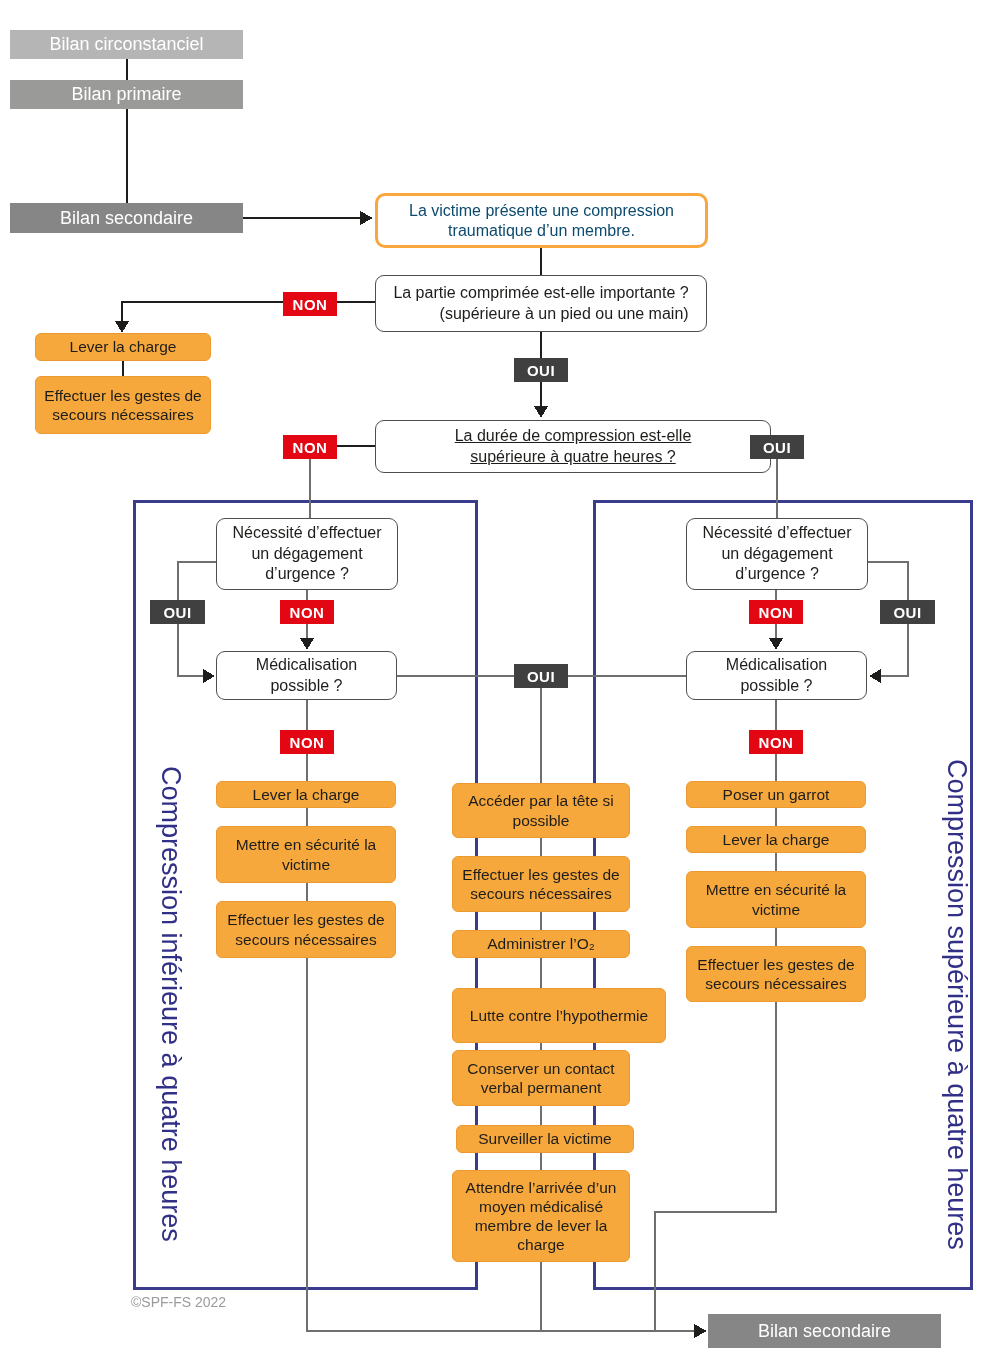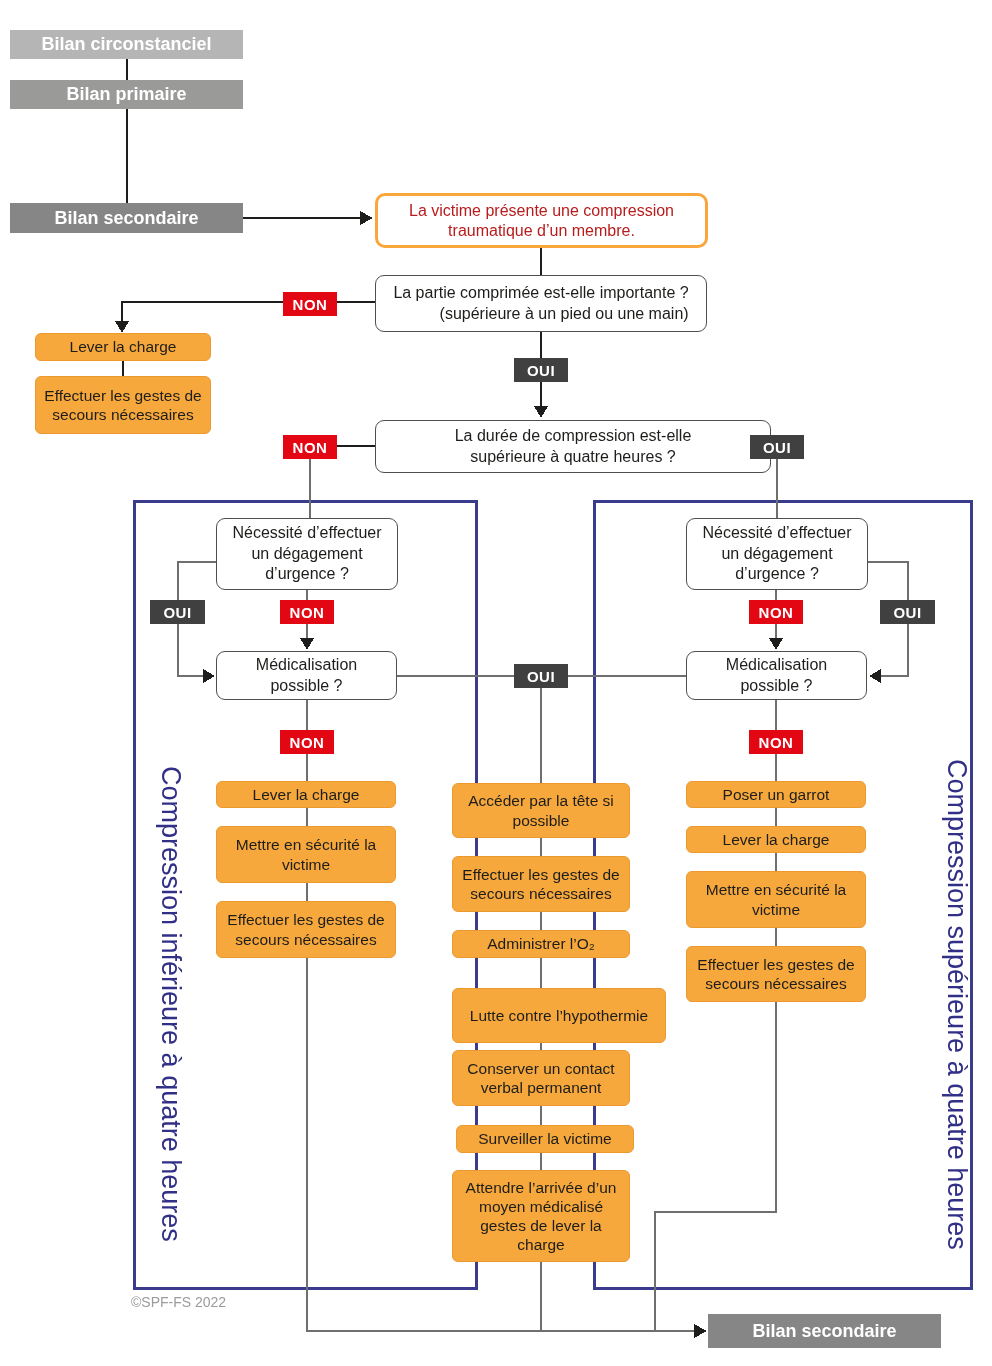--- a/index.html
+++ b/index.html
@@ -2,27 +2,27 @@
 <html><head>
 <meta charset="utf-8">
 <style>
   html,body{margin:0;padding:0;background:#ffffff;}
   .canvas{
     position:relative;width:992px;height:1366px;overflow:hidden;
     font-family:"Liberation Sans",sans-serif;background:#ffffff;
   }
   .abs{position:absolute;box-sizing:border-box;}
   .flex{display:flex;align-items:center;justify-content:center;text-align:center;}
-  .gray-box{color:#ffffff;font-weight:700;font-size:18px;justify-content:center;}
+  .gray-box{color:#ffffff;font-weight:400;font-size:18px;justify-content:center;}
   .g1{background:#b5b5b5;}
   .g2{background:#9a9a99;}
   .g3{background:#868686;}
   .start-box{
     background:#ffffff;border:3px solid #f9a63c;border-radius:10px;
-    color:#b91c1c;font-size:16px;line-height:1.25;
+    color:#0c4a6e;font-size:16px;line-height:1.25;
   }
   .q-box{
     background:#ffffff;border:1.6px solid #4f4f4e;border-radius:9px;
     color:#1d1d1b;font-size:16px;line-height:1.3;
   }
   .q-box .ln, .start-box .ln{display:block;}
   .action{
     background:#f7a83c;border:1.5px solid #ec9a30;border-radius:6px;
     color:#1d1d1b;font-size:15.5px;line-height:1.24;padding:3px 6px;
   }
@@ -122,21 +122,21 @@
     <span>OUI</span>
   </div>
 
   <div class="abs flex action" style="left:35px;top:333px;width:176px;height:28px;">
     <span>Lever la charge</span>
   </div>
   <div class="abs flex action" style="left:35px;top:376px;width:176px;height:58px;">
     <span>Effectuer les gestes de secours nécessaires</span>
   </div>
 
-  <div class="abs flex q-box" style="left:375px;top:420px;width:396px;height:53px;">
+  <div class="abs flex q-box" style="left:375px;top:420px;width:396px;height:53px;text-decoration:underline;">
     <div>
       <span class="ln">La durée de compression est-elle</span>
       <span class="ln">supérieure à quatre heures ?</span>
     </div>
   </div>
   <div class="abs flex tag red" style="left:283px;top:435px;width:54px;height:24px;">
     <span>NON</span>
   </div>
   <div class="abs flex tag green" style="left:750px;top:435px;width:54px;height:24px;">
     <span>OUI</span>
@@ -214,21 +214,21 @@
   <div class="abs flex action" style="left:452px;top:988px;width:214px;height:55px;">
     <span>Lutte contre l’hypothermie</span>
   </div>
   <div class="abs flex action" style="left:452px;top:1050px;width:178px;height:56px;">
     <span>Conserver un contact verbal permanent</span>
   </div>
   <div class="abs flex action" style="left:456px;top:1125px;width:178px;height:28px;">
     <span>Surveiller la victime</span>
   </div>
   <div class="abs flex action" style="left:452px;top:1170px;width:178px;height:92px;">
-    <span>Attendre l’arrivée d’un moyen médicalisé gestes de lever la charge</span>
+    <span>Attendre l’arrivée d’un moyen médicalisé membre de lever la charge</span>
   </div>
 
   <div class="abs flex action" style="left:686px;top:781px;width:180px;height:27px;">
     <span>Poser un garrot</span>
   </div>
   <div class="abs flex action" style="left:686px;top:826px;width:180px;height:27px;">
     <span>Lever la charge</span>
   </div>
   <div class="abs flex action" style="left:686px;top:871px;width:180px;height:57px;">
     <span>Mettre en sécurité la victime</span>

